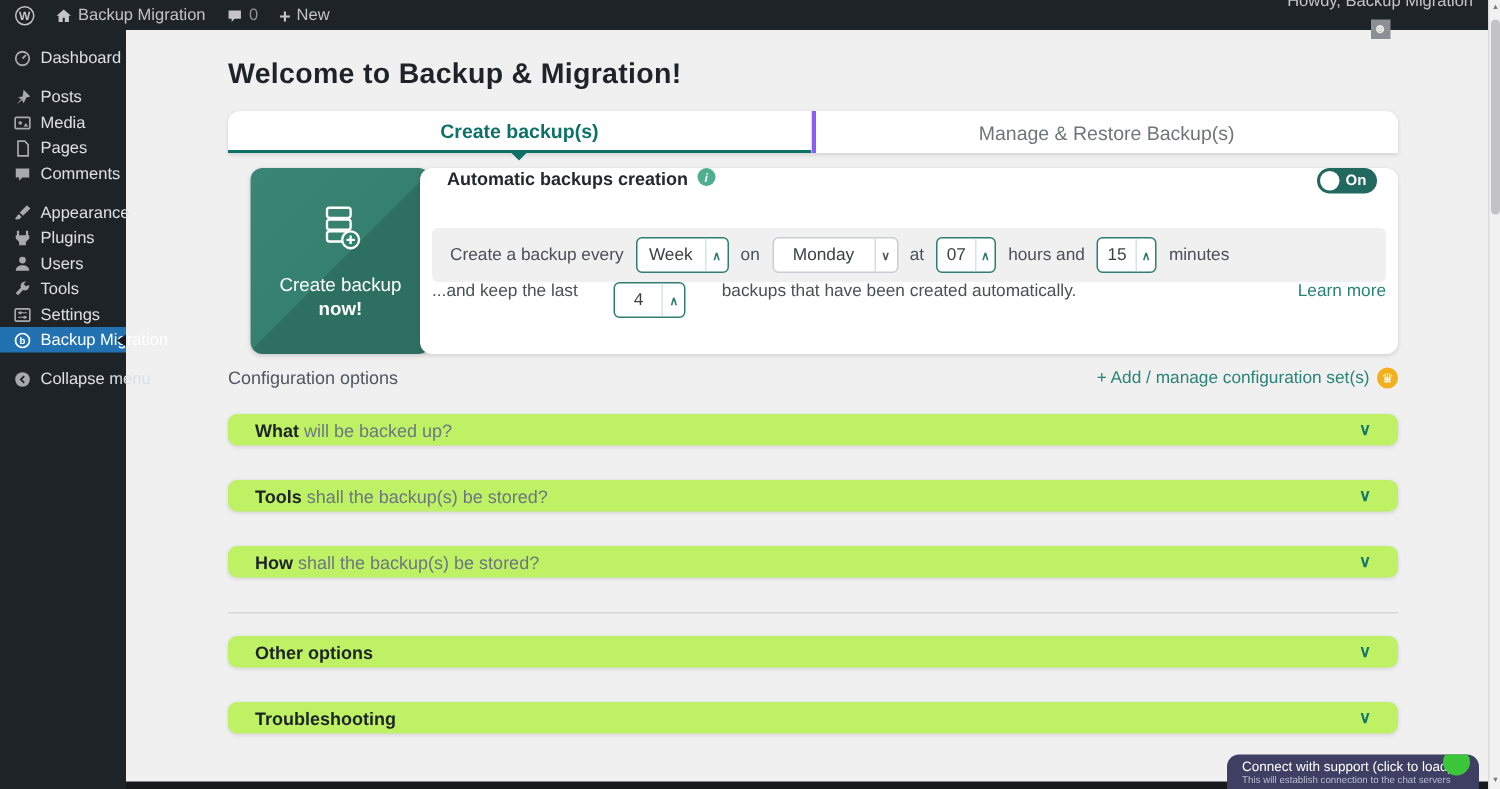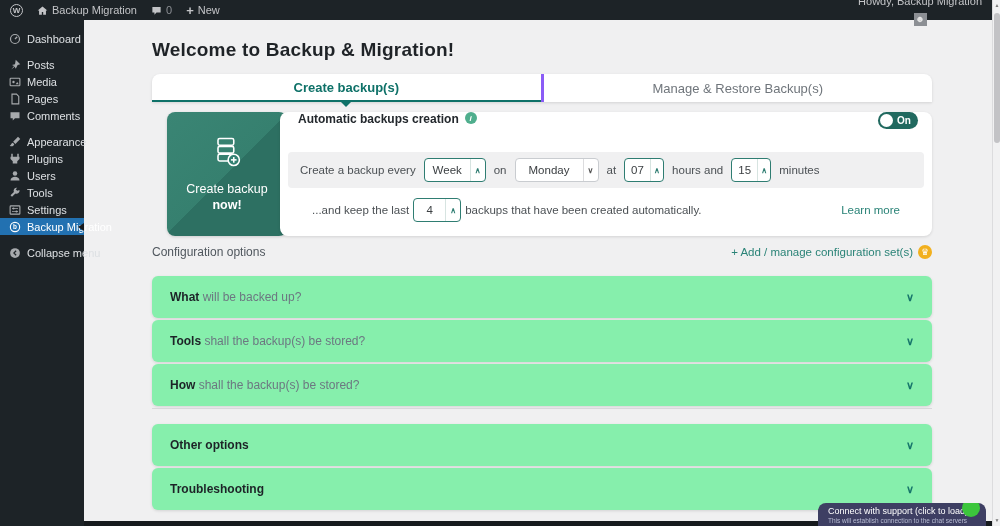--- a/index.html
+++ b/index.html
@@ -63,21 +63,21 @@
   .info-dot { width:12px; height:12px; border-radius:50%; background:#4fae8d; color:#fff;
     font-size:8px; font-weight:bold; display:inline-flex; align-items:center; justify-content:center;
     margin-left:6px; cursor:pointer; font-style:italic; }
   .toggle { margin-left:auto; width:40px; height:17px; border-radius:9px; background:#21695f;
     display:flex; align-items:center; cursor:pointer; }
   .toggle .knob { width:13px; height:13px; border-radius:50%; background:#fff; margin-left:2px; }
   .toggle .tlabel { color:#fff; font-size:10px; font-weight:bold; margin-left:4px; }
 
   .prow2 { margin:0 8px; height:36px; background:#f0f0f1; border-radius:4px; display:flex;
     align-items:center; padding:0 12px; gap:8px; font-size:11.5px; color:#4b5054; }
-  .prow3 { height:44px; display:flex; align-items:center; padding:0 32px; gap:4px;
+  .prow3 { height:44px; display:flex; padding:0 8px; gap:24px;
     font-size:11.5px; color:#4b5054; }
 
   .sel { display:inline-flex; align-items:center; background:#fff; border:1px solid #2f7d72;
     border-radius:4px; height:24px; cursor:pointer; overflow:hidden; }
   .sel .val { flex:1; text-align:center; font-size:11.5px; color:#3c4043; padding:0 6px; }
   .sel .chev { width:15px; align-self:stretch; display:flex; align-items:center; justify-content:center;
     border-left:1px solid #d7e4e1; color:#2f7d72; font-size:8px; font-weight:bold; }
   .sel.gray { border-color:#c9ccd0; }
   .sel.gray .chev { border-left-color:#dcdcde; color:#555; }
   .w-week { width:62px; } .w-day { width:84px; } .w-hr { width:40px; } .w-min { width:40px; } .w-keep { width:48px; }
@@ -85,21 +85,21 @@
   .learn-more { margin-left:auto; color:#2a8377; cursor:pointer; }
 
   .configrow { position:absolute; left:152px; top:245px; width:780px; display:flex;
     align-items:center; z-index:5; }
   .configrow .cfg-label { font-size:12px; color:#50575e; }
   .cfg-link { margin-left:auto; font-size:11.5px; color:#2a8377; cursor:pointer;
     display:flex; align-items:center; gap:5px;text-align:center; }
   .crown { width:14px; height:14px; border-radius:50%; background:#f2b01e; color:#fff;
     font-size:9px; display:flex; align-items:center; justify-content:center; }
 
-  .acc { position:absolute; left:152px; width:780px; height:42px; background:#86efac; border-radius:6px;
+  .acc { position:absolute; left:152px; width:780px; height:21px; background:#bef264; border-radius:6px;
     box-shadow:0 1px 3px rgba(0,0,0,.12); display:flex; align-items:center; padding:0 18px;
     font-size:12px; cursor:pointer; z-index:5; }
   .acc .abold { font-weight:bold; color:#1d2327; }
   .acc .arest { color:#6c7781; white-space:pre; }
   .acc .achev { margin-left:auto; color:#17766b; font-size:11px; font-weight:bold; }
 
   .divider { position:absolute; left:152px; top:408px; width:780px; height:1px; background:#d8d8db; z-index:5; }
 
   .bottomstrip { position:absolute; left:84px; top:521px; width:908px; height:5px; background:#161a1d; z-index:6; }
 

